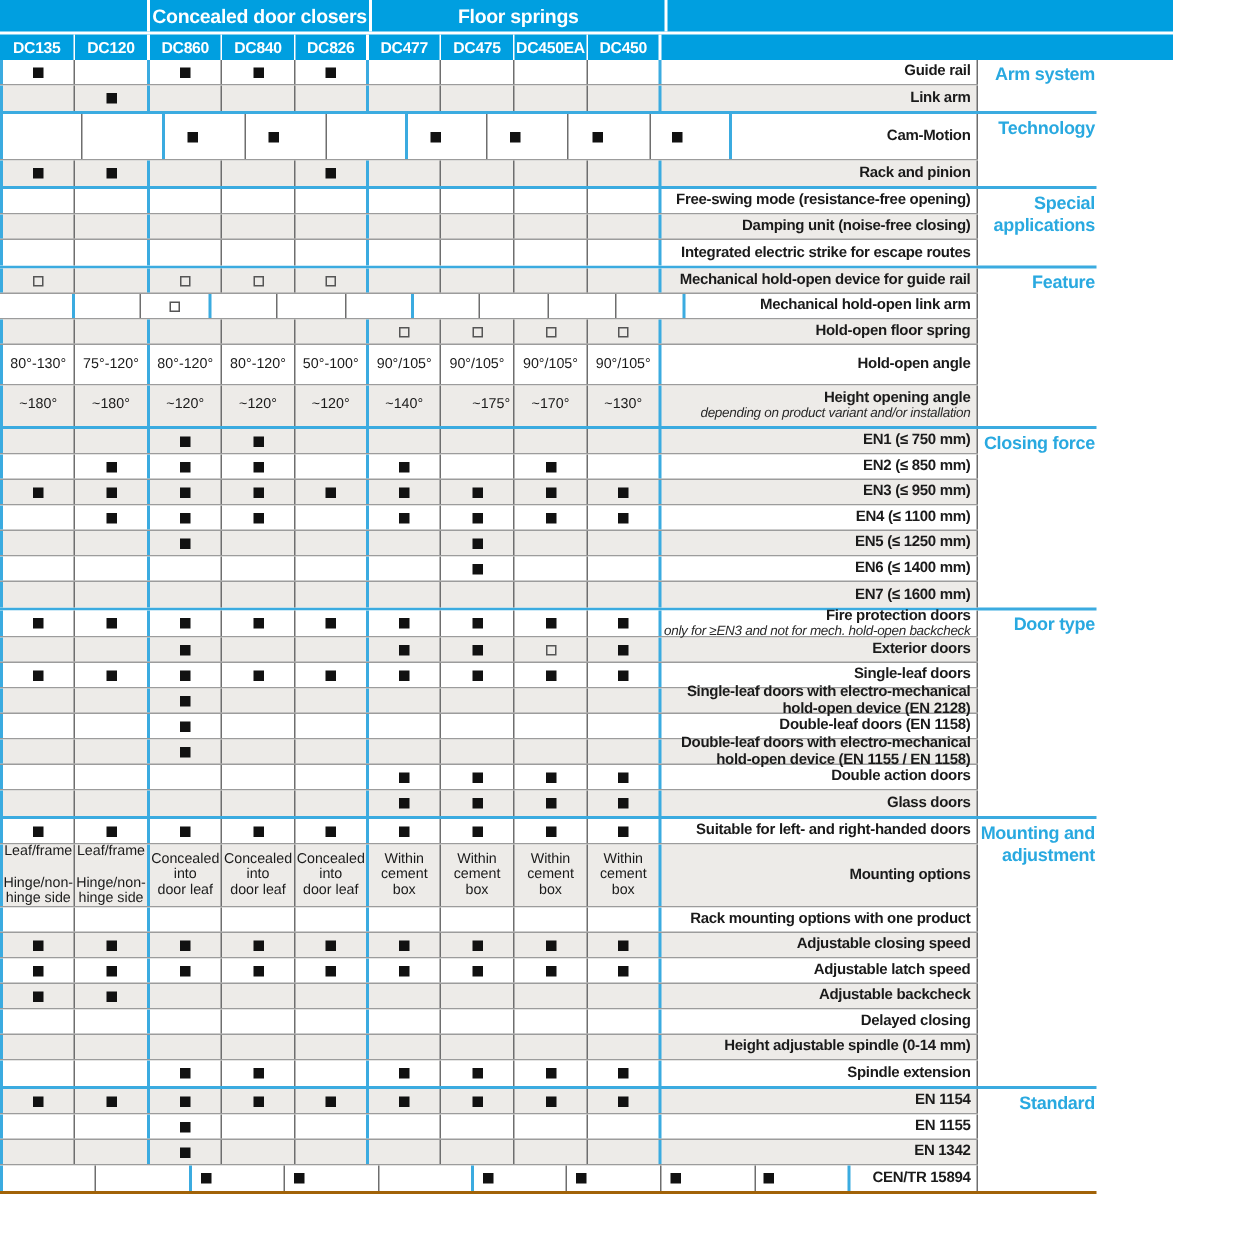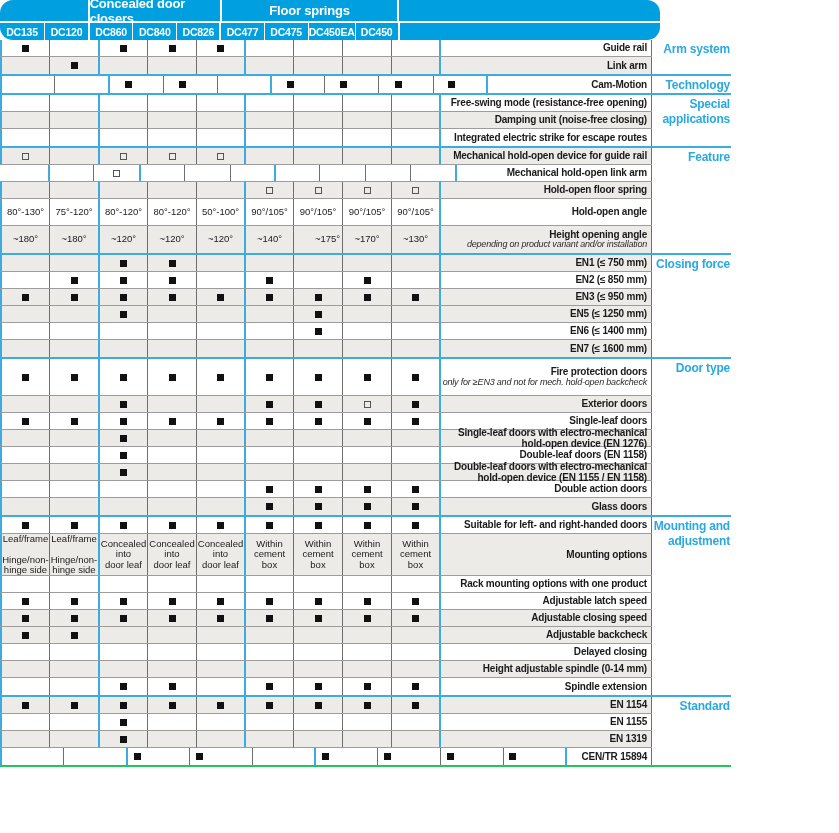--- a/index.html
+++ b/index.html
@@ -7,39 +7,39 @@
     position:relative;
     width:839px; height:833px;
     background:#ffffff;
     font-family:"Liberation Sans", sans-serif;
     color:#1a1a1a;
     overflow:hidden;
   }
   .tablewrap { position:absolute; left:0; top:0; width:731px; }
 
   
-  .thead { width:660px; background:#009FE0;border-radius:13px; }
+  .thead { width:782px; background:#009FE0; }
   .group-row { display:flex; height:21px; border-bottom:2px solid #ffffff; }
   .group-cell {
     box-sizing:border-box; display:flex; align-items:center; justify-content:center;
     color:#ffffff; font-weight:bold; font-size:13px; letter-spacing:-0.2px;
   }
   .group-cell.gsep { border-left:2px solid #ffffff; }
   .product-row { display:flex; height:17px; }
   .pcell {
     box-sizing:border-box; display:flex; align-items:center; justify-content:center;
     color:#ffffff; font-weight:bold; font-size:10.5px; letter-spacing:-0.2px;
     border-left:1px solid #ffffff;
   }
   .pcell.first { border-left:none; }
   .pcell.gsep { border-left:2px solid #ffffff; }
   .pfill { box-sizing:border-box; border-left:2px solid #ffffff; }
 
   
-  .tbody { width:731px; border-bottom:2px solid #22c55e; }
+  .tbody { width:731px; border-bottom:2px solid #a16207; }
   .section { display:flex; }
   .section + .section { border-top:2px solid #3BABE0; }
   .rows { width:652px; }
   .row { display:flex; box-sizing:border-box; border-bottom:1px solid #9c9c9c; background:#ffffff; }
   .rows .row:last-child { border-bottom:none; }
   .row.alt { background:#EDEBE8; }
   .cell {
     box-sizing:border-box; height:100%;
     display:flex; align-items:center; justify-content:center;
     border-left:1px solid #6e6e6e;
@@ -119,32 +119,46 @@
               <div class="cell" style="width: 48px;"></div>
               <div class="label-cell">
                 <div class="lbl">Link arm</div>
               </div>
             </div>
           </div>
           <div class="cat" style="white-space: pre-line;">Arm system</div>
         </div>
         <div class="section">
           <div class="rows">
-            <div class="row" style="height: 17px; gap: 16px;">
+            <div class="row" style="height: 31px; gap: 16px;">
               <div class="cell gstart" style="width: 49px;"></div>
               <div class="cell" style="width: 49px;"></div>
               <div class="cell gstart" style="width: 49px;"><div class="sq"></div></div>
               <div class="cell" style="width: 49px;"><div class="sq"></div></div>
               <div class="cell" style="width: 48px;"></div>
               <div class="cell gstart" style="width: 49px;"><div class="sq"></div></div>
               <div class="cell" style="width: 49px;"><div class="sq"></div></div>
               <div class="cell" style="width: 49px;"><div class="sq"></div></div>
               <div class="cell" style="width: 48px;"><div class="sq"></div></div>
               <div class="label-cell">
                 <div class="lbl">Cam-Motion</div>
+              </div>
+            </div>
+            <div class="row alt" style="height: 17px;">
+              <div class="cell gstart" style="width: 49px;"><div class="sq"></div></div>
+              <div class="cell" style="width: 49px;"><div class="sq"></div></div>
+              <div class="cell gstart" style="width: 49px;"></div>
+              <div class="cell" style="width: 49px;"></div>
+              <div class="cell" style="width: 48px;"><div class="sq"></div></div>
+              <div class="cell gstart" style="width: 49px;"></div>
+              <div class="cell" style="width: 49px;"></div>
+              <div class="cell" style="width: 49px;"></div>
+              <div class="cell" style="width: 48px;"></div>
+              <div class="label-cell">
+                <div class="lbl">Rack and pinion</div>
               </div>
             </div>
           </div>
           <div class="cat" style="white-space: pre-line;">Technology</div>
         </div>
         <div class="section">
           <div class="rows">
             <div class="row" style="height: 17px;">
               <div class="cell gstart" style="width: 49px;"></div>
               <div class="cell" style="width: 49px;"></div>
@@ -304,20 +318,34 @@
               <div class="cell" style="width: 49px;"><div class="sq"></div></div>
               <div class="cell" style="width: 48px;"><div class="sq"></div></div>
               <div class="cell gstart" style="width: 49px;"><div class="sq"></div></div>
               <div class="cell" style="width: 49px;"><div class="sq"></div></div>
               <div class="cell" style="width: 49px;"><div class="sq"></div></div>
               <div class="cell" style="width: 48px;"><div class="sq"></div></div>
               <div class="label-cell">
                 <div class="lbl">EN3 (≤ 950 mm)</div>
               </div>
             </div>
+            <div class="row" style="height: 17px;">
+              <div class="cell gstart" style="width: 49px;"></div>
+              <div class="cell" style="width: 49px;"><div class="sq"></div></div>
+              <div class="cell gstart" style="width: 49px;"><div class="sq"></div></div>
+              <div class="cell" style="width: 49px;"><div class="sq"></div></div>
+              <div class="cell" style="width: 48px;"></div>
+              <div class="cell gstart" style="width: 49px;"><div class="sq"></div></div>
+              <div class="cell" style="width: 49px;"><div class="sq"></div></div>
+              <div class="cell" style="width: 49px;"><div class="sq"></div></div>
+              <div class="cell" style="width: 48px;"><div class="sq"></div></div>
+              <div class="label-cell">
+                <div class="lbl">EN4 (≤ 1100 mm)</div>
+              </div>
+            </div>
             <div class="row alt" style="height: 17px;">
               <div class="cell gstart" style="width: 49px;"></div>
               <div class="cell" style="width: 49px;"></div>
               <div class="cell gstart" style="width: 49px;"><div class="sq"></div></div>
               <div class="cell" style="width: 49px;"></div>
               <div class="cell" style="width: 48px;"></div>
               <div class="cell gstart" style="width: 49px;"></div>
               <div class="cell" style="width: 49px;"><div class="sq"></div></div>
               <div class="cell" style="width: 49px;"></div>
               <div class="cell" style="width: 48px;"></div>
@@ -351,21 +379,21 @@
               <div class="cell" style="width: 48px;"></div>
               <div class="label-cell">
                 <div class="lbl">EN7 (≤ 1600 mm)</div>
               </div>
             </div>
           </div>
           <div class="cat" style="white-space: pre-line;">Closing force</div>
         </div>
         <div class="section">
           <div class="rows">
-            <div class="row" style="height: 37px;">
+            <div class="row" style="height: 18px;">
               <div class="cell gstart" style="width: 49px;"><div class="sq"></div></div>
               <div class="cell" style="width: 49px;"><div class="sq"></div></div>
               <div class="cell gstart" style="width: 49px;"><div class="sq"></div></div>
               <div class="cell" style="width: 49px;"><div class="sq"></div></div>
               <div class="cell" style="width: 48px;"><div class="sq"></div></div>
               <div class="cell gstart" style="width: 49px;"><div class="sq"></div></div>
               <div class="cell" style="width: 49px;"><div class="sq"></div></div>
               <div class="cell" style="width: 49px;"><div class="sq"></div></div>
               <div class="cell" style="width: 48px;"><div class="sq"></div></div>
               <div class="label-cell">
@@ -405,21 +433,21 @@
               <div class="cell gstart" style="width: 49px;"></div>
               <div class="cell" style="width: 49px;"></div>
               <div class="cell gstart" style="width: 49px;"><div class="sq"></div></div>
               <div class="cell" style="width: 49px;"></div>
               <div class="cell" style="width: 48px;"></div>
               <div class="cell gstart" style="width: 49px;"></div>
               <div class="cell" style="width: 49px;"></div>
               <div class="cell" style="width: 49px;"></div>
               <div class="cell" style="width: 48px;"></div>
               <div class="label-cell">
-                <div class="lbl">Single-leaf doors with electro-mechanical hold-open device (EN 1276)</div>
+                <div class="lbl">Single-leaf doors with electro-mechanical hold-open device (EN 2128)</div>
               </div>
             </div>
             <div class="row" style="height: 17px;">
               <div class="cell gstart" style="width: 49px;"></div>
               <div class="cell" style="width: 49px;"></div>
               <div class="cell gstart" style="width: 49px;"><div class="sq"></div></div>
               <div class="cell" style="width: 49px;"></div>
               <div class="cell" style="width: 48px;"></div>
               <div class="cell gstart" style="width: 49px;"></div>
               <div class="cell" style="width: 49px;"></div>
@@ -529,46 +557,46 @@
               <div class="cell" style="width: 49px;"></div>
               <div class="cell" style="width: 48px;"></div>
               <div class="cell gstart" style="width: 49px;"></div>
               <div class="cell" style="width: 49px;"></div>
               <div class="cell" style="width: 49px;"></div>
               <div class="cell" style="width: 48px;"></div>
               <div class="label-cell">
                 <div class="lbl">Rack mounting options with one product</div>
               </div>
             </div>
+            <div class="row alt" style="height: 17px;">
+              <div class="cell gstart" style="width: 49px;"><div class="sq"></div></div>
+              <div class="cell" style="width: 49px;"><div class="sq"></div></div>
+              <div class="cell gstart" style="width: 49px;"><div class="sq"></div></div>
+              <div class="cell" style="width: 49px;"><div class="sq"></div></div>
+              <div class="cell" style="width: 48px;"><div class="sq"></div></div>
+              <div class="cell gstart" style="width: 49px;"><div class="sq"></div></div>
+              <div class="cell" style="width: 49px;"><div class="sq"></div></div>
+              <div class="cell" style="width: 49px;"><div class="sq"></div></div>
+              <div class="cell" style="width: 48px;"><div class="sq"></div></div>
+              <div class="label-cell">
+                <div class="lbl">Adjustable closing speed</div>
+              </div>
+            </div>
             <div class="row" style="height: 17px;">
               <div class="cell gstart" style="width: 49px;"><div class="sq"></div></div>
               <div class="cell" style="width: 49px;"><div class="sq"></div></div>
               <div class="cell gstart" style="width: 49px;"><div class="sq"></div></div>
               <div class="cell" style="width: 49px;"><div class="sq"></div></div>
               <div class="cell" style="width: 48px;"><div class="sq"></div></div>
               <div class="cell gstart" style="width: 49px;"><div class="sq"></div></div>
               <div class="cell" style="width: 49px;"><div class="sq"></div></div>
               <div class="cell" style="width: 49px;"><div class="sq"></div></div>
               <div class="cell" style="width: 48px;"><div class="sq"></div></div>
               <div class="label-cell">
                 <div class="lbl">Adjustable latch speed</div>
-              </div>
-            </div>
-            <div class="row alt" style="height: 17px;">
-              <div class="cell gstart" style="width: 49px;"><div class="sq"></div></div>
-              <div class="cell" style="width: 49px;"><div class="sq"></div></div>
-              <div class="cell gstart" style="width: 49px;"><div class="sq"></div></div>
-              <div class="cell" style="width: 49px;"><div class="sq"></div></div>
-              <div class="cell" style="width: 48px;"><div class="sq"></div></div>
-              <div class="cell gstart" style="width: 49px;"><div class="sq"></div></div>
-              <div class="cell" style="width: 49px;"><div class="sq"></div></div>
-              <div class="cell" style="width: 49px;"><div class="sq"></div></div>
-              <div class="cell" style="width: 48px;"><div class="sq"></div></div>
-              <div class="label-cell">
-                <div class="lbl">Adjustable closing speed</div>
               </div>
             </div>
             <div class="row alt" style="height: 17px;">
               <div class="cell gstart" style="width: 49px;"><div class="sq"></div></div>
               <div class="cell" style="width: 49px;"><div class="sq"></div></div>
               <div class="cell gstart" style="width: 49px;"></div>
               <div class="cell" style="width: 49px;"></div>
               <div class="cell" style="width: 48px;"></div>
               <div class="cell gstart" style="width: 49px;"></div>
               <div class="cell" style="width: 49px;"></div>
@@ -657,21 +685,21 @@
               <div class="cell gstart" style="width: 49px;"></div>
               <div class="cell" style="width: 49px;"></div>
               <div class="cell gstart" style="width: 49px;"><div class="sq"></div></div>
               <div class="cell" style="width: 49px;"></div>
               <div class="cell" style="width: 48px;"></div>
               <div class="cell gstart" style="width: 49px;"></div>
               <div class="cell" style="width: 49px;"></div>
               <div class="cell" style="width: 49px;"></div>
               <div class="cell" style="width: 48px;"></div>
               <div class="label-cell">
-                <div class="lbl">EN 1319</div>
+                <div class="lbl">EN 1342</div>
               </div>
             </div>
             <div class="row" style="height: 17px; gap: 43px;">
               <div class="cell gstart" style="width: 49px;"></div>
               <div class="cell" style="width: 49px;"></div>
               <div class="cell gstart" style="width: 49px;"><div class="sq"></div></div>
               <div class="cell" style="width: 49px;"><div class="sq"></div></div>
               <div class="cell" style="width: 48px;"></div>
               <div class="cell gstart" style="width: 49px;"><div class="sq"></div></div>
               <div class="cell" style="width: 49px;"><div class="sq"></div></div>

